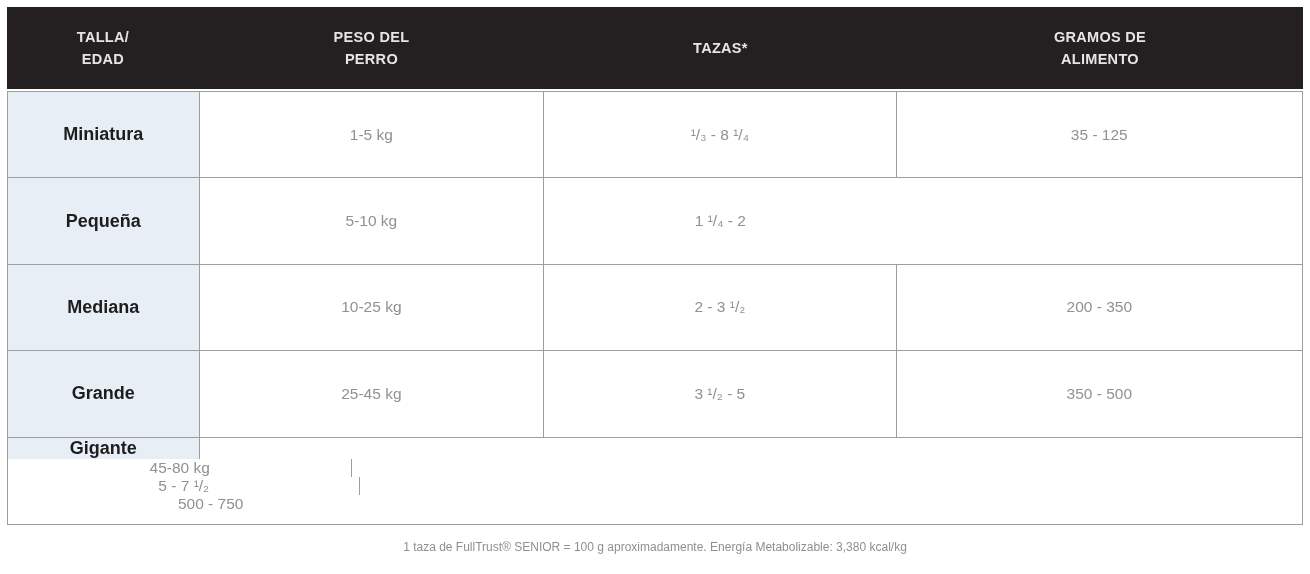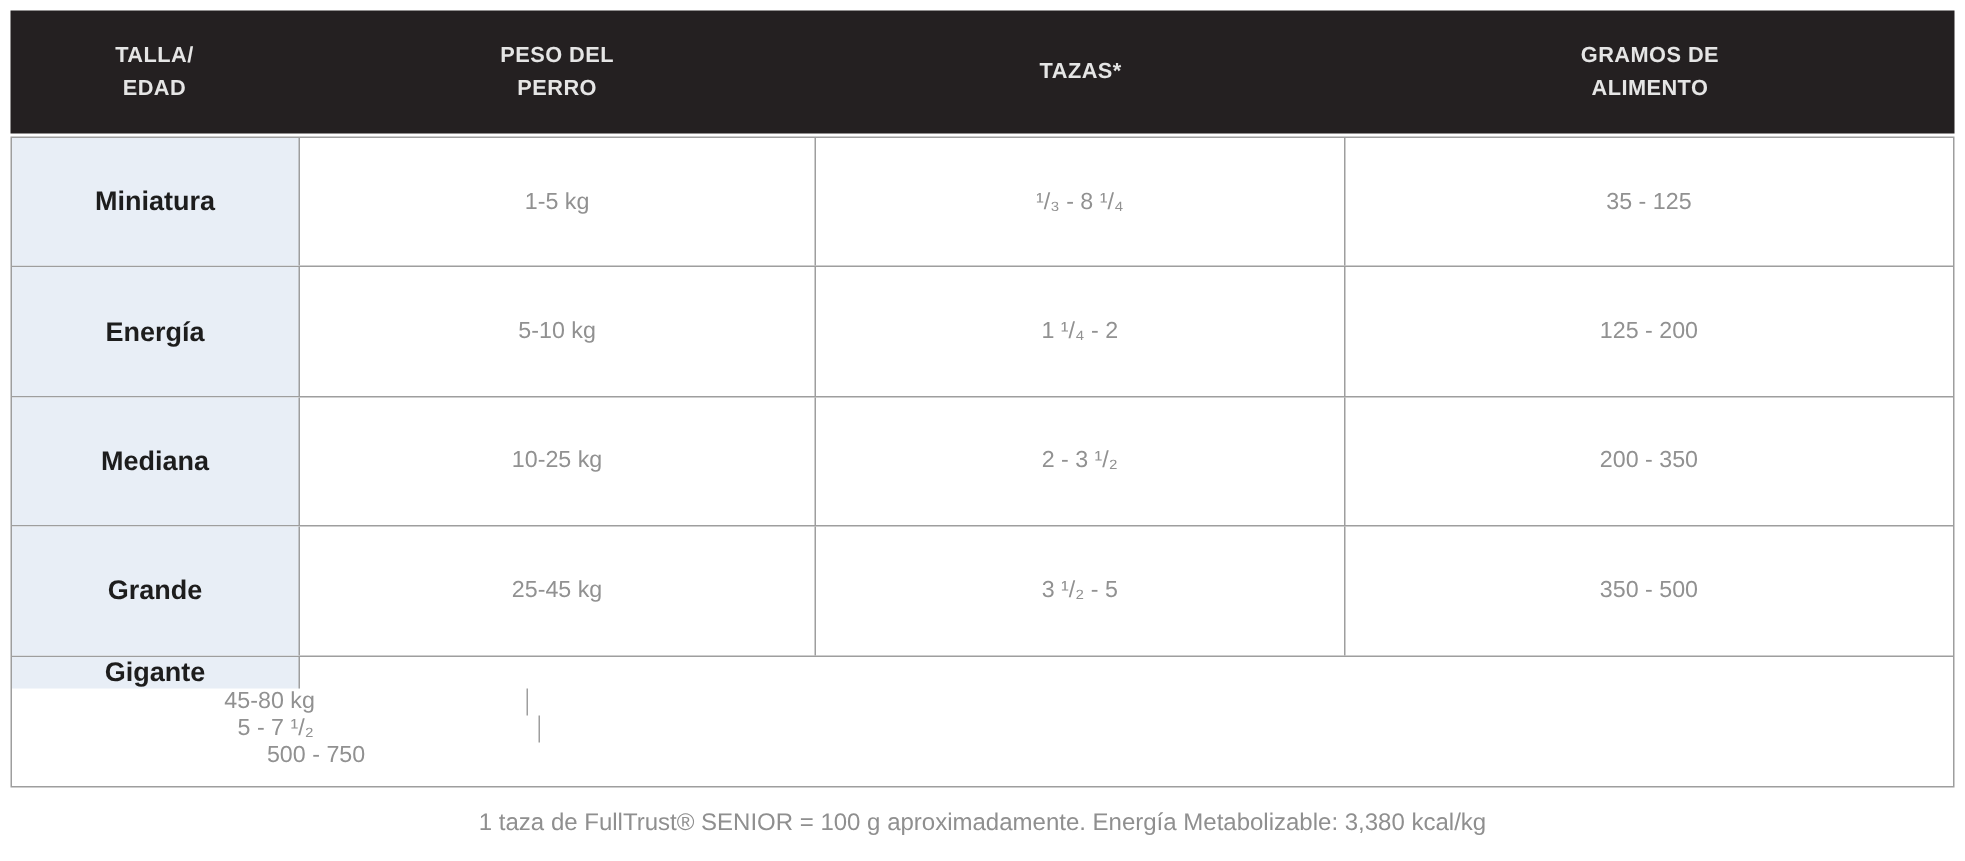--- a/index.html
+++ b/index.html
@@ -59,21 +59,21 @@
     color: #1d1d1d;
     font-weight: 600;
     font-size: 18px;
   }
 
   
   .footnote {
     margin-top: 15px;
     text-align: center;
     color: #8f8f8f;
-    font-size: 16px;
+    font-size: 12px;
   }
 </style>
 </head>
 <body>
 
 <div class="page">
 
   <div class="header-bar">
     <div class="hcell c1">TALLA/
 EDAD</div>
@@ -87,24 +87,23 @@
   <div class="tbody">
 
     <div class="trow">
       <div class="cell size-cell c1">Miniatura</div>
       <div class="cell c2">1-5 kg</div>
       <div class="cell c3">¹/₃ - 8 ¹/₄</div>
       <div class="cell c4">35 - 125</div>
     </div>
 
     <div class="trow">
-      <div class="cell size-cell c1">Energía</div>
+      <div class="cell size-cell c1">Pequeña</div>
       <div class="cell c2">5-10 kg</div>
       <div class="cell c3">1 ¹/₄ - 2</div>
-      <div class="cell c4">125 - 200</div>
     </div>
 
     <div class="trow">
       <div class="cell size-cell c1">Mediana</div>
       <div class="cell c2">10-25 kg</div>
       <div class="cell c3">2 - 3 ¹/₂</div>
       <div class="cell c4">200 - 350</div>
     </div>
 
     <div class="trow">

